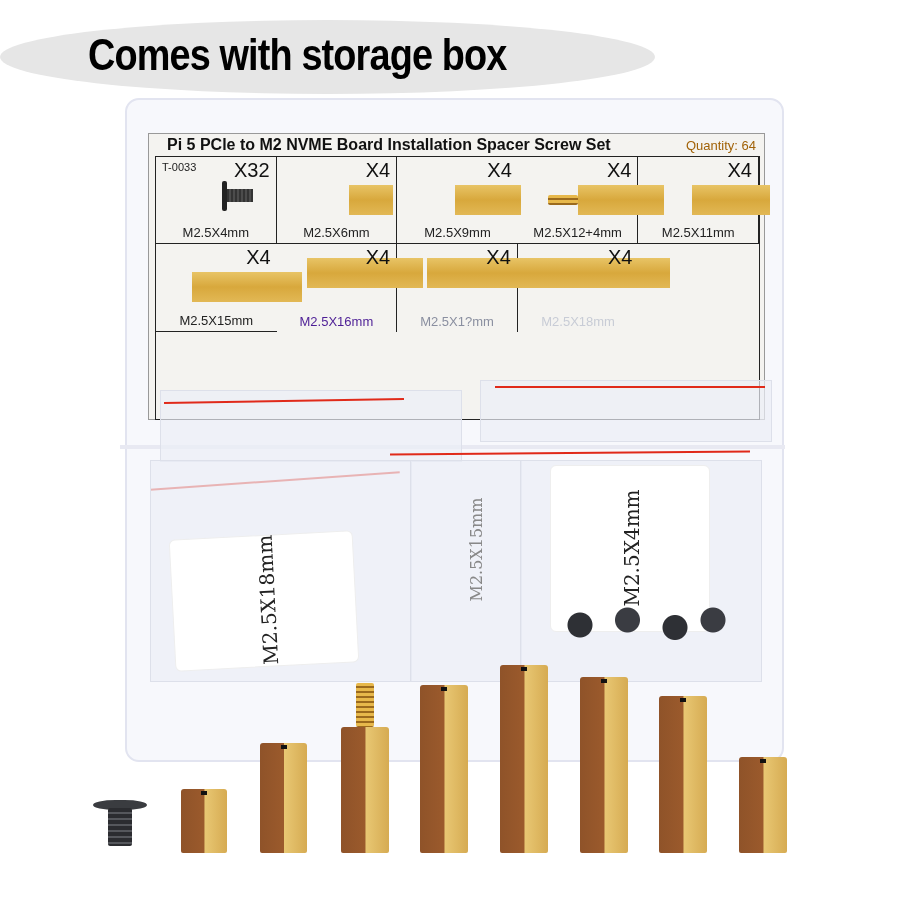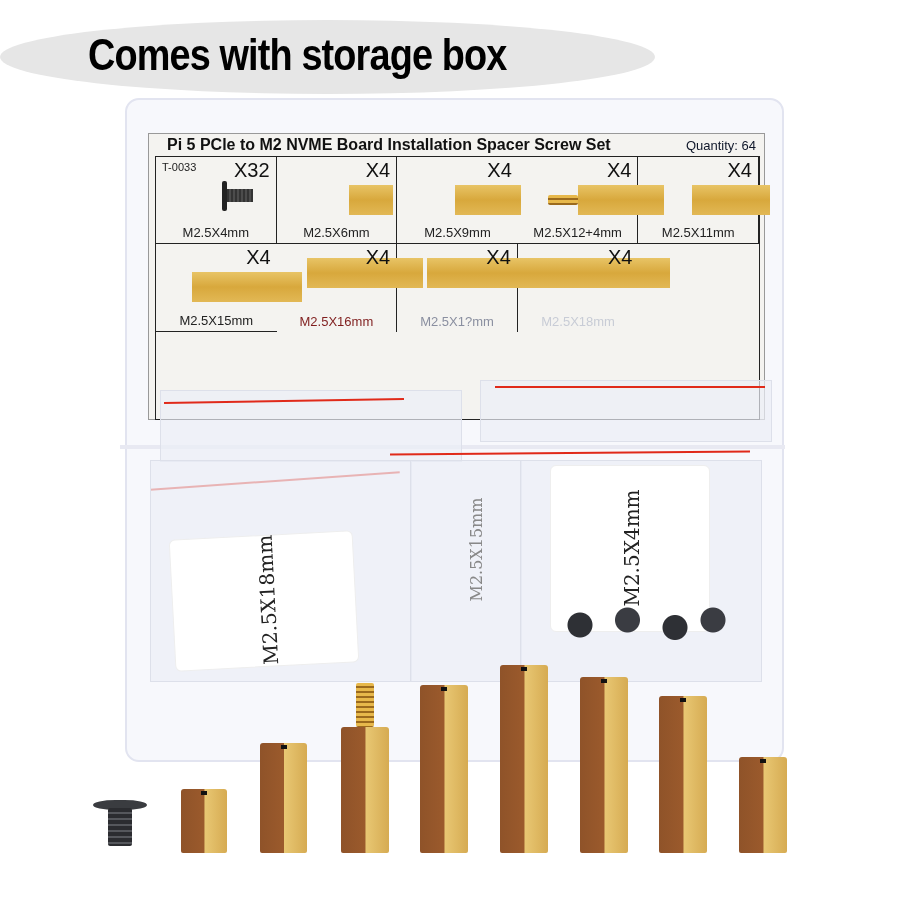--- a/index.html
+++ b/index.html
@@ -3,21 +3,21 @@
 <meta charset="utf-8">
 <style>
   html,body{margin:0;padding:0;background:#fff;}
   body{width:900px;height:903px;position:relative;overflow:hidden;font-family:"Liberation Sans",sans-serif;}
   .banner{position:absolute;left:0;top:20px;width:655px;height:74px;border-radius:50%;background:#e6e6e6;}
   .banner-text{position:absolute;left:88px;top:30px;font-family:"Liberation Sans",sans-serif;font-weight:bold;font-size:44px;color:#000;letter-spacing:-1px;transform:scaleX(0.86);transform-origin:left center;white-space:nowrap;}
   .box{position:absolute;left:125px;top:98px;width:655px;height:660px;border:2px solid #e2e4f0;border-radius:14px;background:#f7f8fc;}
   .lid-line{position:absolute;left:120px;top:445px;width:665px;height:4px;background:#e8e9f2;}
   .card{position:absolute;left:148px;top:133px;width:615px;height:285px;background:#f4f3f0;border:1px solid #999;}
   .card-title{position:absolute;left:8px;top:2px;font-weight:bold;font-size:16px;color:#111;white-space:nowrap;margin-left:10px;}
-  .qty{position:absolute;right:8px;top:4px;font-size:13px;color:#0f172a;}
+  .qty{position:absolute;right:8px;top:4px;font-size:13px;color:#a16207;}
   .grid{position:absolute;left:6px;top:22px;width:603px;height:262px;display:grid;grid-template-columns:1fr 1fr 1fr 1fr 1fr;grid-template-rows:1fr 1fr 1fr;border:1px solid #222;}
   .cell{position:relative;border-right:1px solid #222;border-bottom:1px solid #222;}
   .cell:nth-child(3n){border-right:none;}
   .cell:nth-child(n+7){border-bottom:none;}
   .cell .count{position:absolute;right:6px;top:2px;font-size:20px;color:#111;}
   .cell .size{position:absolute;left:0;right:0;bottom:3px;text-align:center;font-size:13px;color:#222;}
   .cell .code{position:absolute;left:6px;top:4px;font-size:11px;color:#222;}
   .spacer{position:absolute;height:30px;background:linear-gradient(#e8c466,#d8a83c 50%,#e2b855);top:28px;}
   .screw-ic{position:absolute;left:62px;top:22px;width:40px;height:34px;}
   .bags{position:absolute;left:150px;top:380px;width:620px;height:330px;}
@@ -77,21 +77,21 @@
       <span class="size">M2.5X11mm</span>
     </div>
     <div class="cell">
       <div class="spacer" style="left:36px;width:110px;"></div>
       <span class="count">X4</span>
       <span class="size">M2.5X15mm</span>
     </div>
     <div class="cell">
       <div class="spacer" style="left:30px;width:116px;top:14px;"></div>
       <span class="count">X4</span>
-      <span class="size" style="color:#7f1d1d;margin-top:12px;">M2.5X16mm</span>
+      <span class="size" style="color:#4c1d95;margin-top:12px;">M2.5X16mm</span>
     </div>
     <div class="cell">
       <div class="spacer" style="left:30px;width:120px;top:14px;"></div>
       <span class="count">X4</span>
       <span class="size" style="color:#8a8fa0;">M2.5X1?mm</span>
     </div>
     <div class="cell">
       <div class="spacer" style="left:24px;width:128px;top:14px;"></div>
       <span class="count">X4</span>
       <span class="size" style="color:#c8ccd6;">M2.5X18mm</span>

